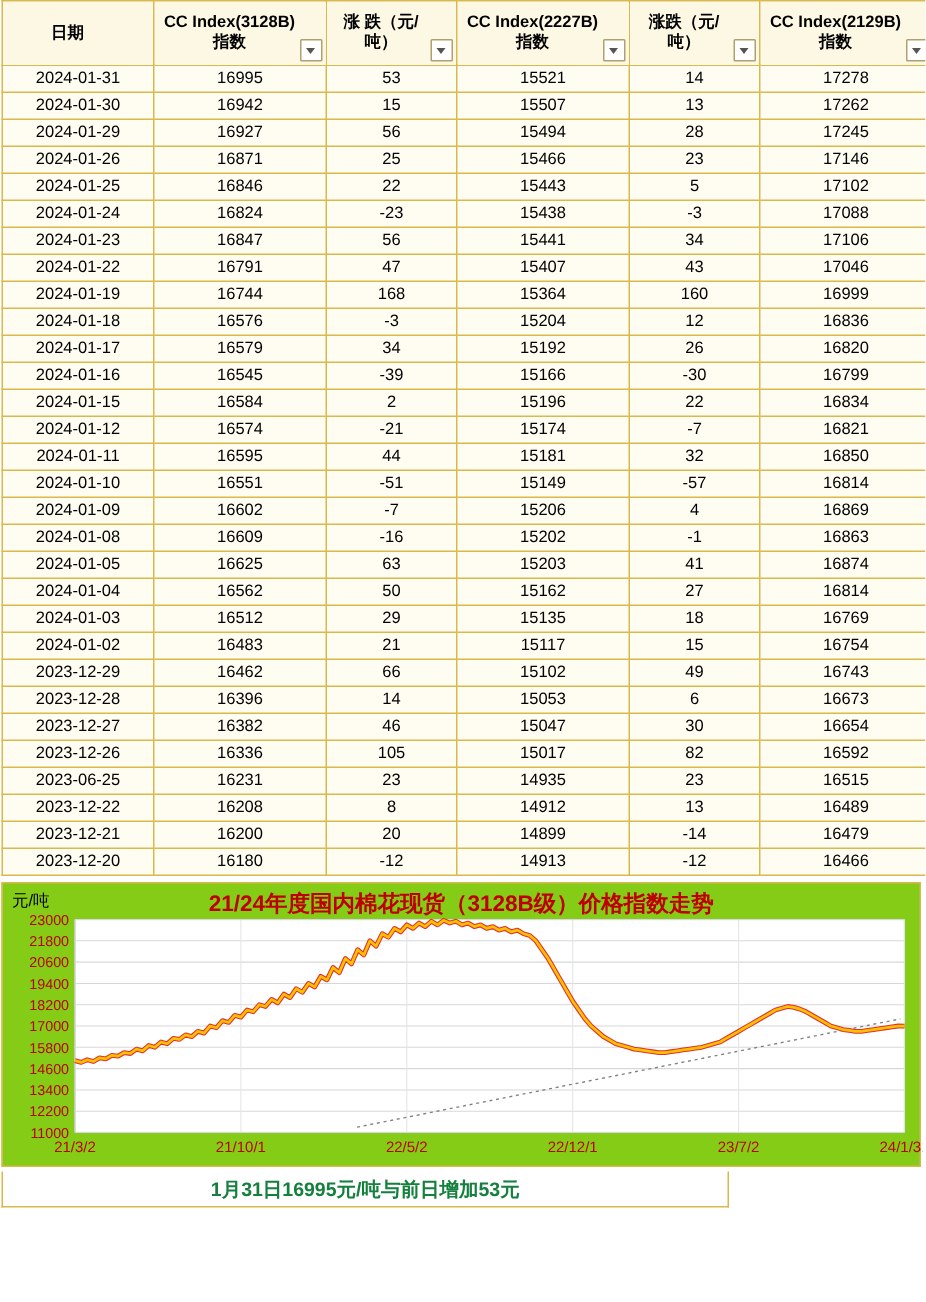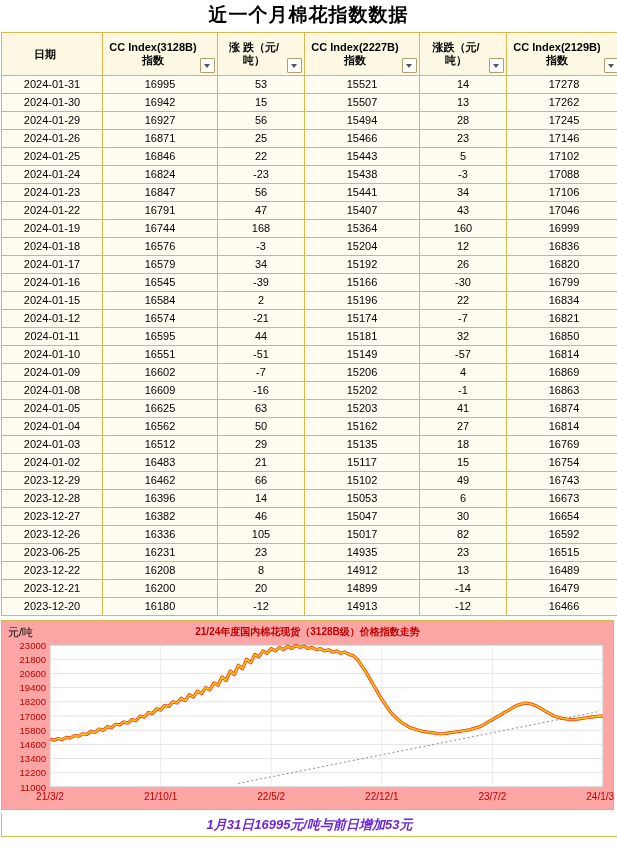--- a/index.html
+++ b/index.html
@@ -77,65 +77,63 @@
   }
   td.date { background: #fffdf2; color: #000; }
   td.idx  { background: #fffdf2; color: #000; }
   td.chg  { background: #fffdf2; }
   .pos { color: #c00000; }
   .neg { color: #0070c0; }
   .chart-wrap {
     margin: 4px 1px 0 1px;
     width: 613px;
     border: 1px solid #d9b84c;
-    background: #fca5a5;
+    background: #84cc16;
     position: relative;
     height: 190px;
     box-sizing: border-box;
   }
   .chart-unit {
     position: absolute;
     left: 6px;
     top: 4px;
     font-size: 11px;
     color: #000;
   }
   .chart-title {
     position: absolute;
     left: 0;
     right: 0;
     top: 4px;
     text-align: center;
-    font-size: 10px;
+    font-size: 15px;
     font-weight: bold;
     color: #c00000;
   }
   .chart-svg { position: absolute; left: 0; top: 18px; }
   .footer {
     margin: 3px 1px 0 1px;
-    width: 617px;
+    width: 485px;
     border: 1px solid #d9b84c;
     border-top: none;
     background: #ffffff;
     font-size: 13px;
     font-weight: bold;
-    color: #6d28d9;
+    color: #15803d;
     text-align: center;
     height: 24px;
     line-height: 24px;
     box-sizing: border-box;
-    font-style: italic;
   }
 </style>
 </head>
 <body>
 
 <div id="page">
 
-  <div class="title">近一个月棉花指数数据</div>
 
   <table class="data">
     <thead>
       <tr>
         <th style="width:82px">
           <span class="hdr-inner">日期</span>
         </th>
         <th style="width:96px">
           <span class="hdr-inner">CC Index(3128B)指数</span>
           <span class="filter-btn"></span>

